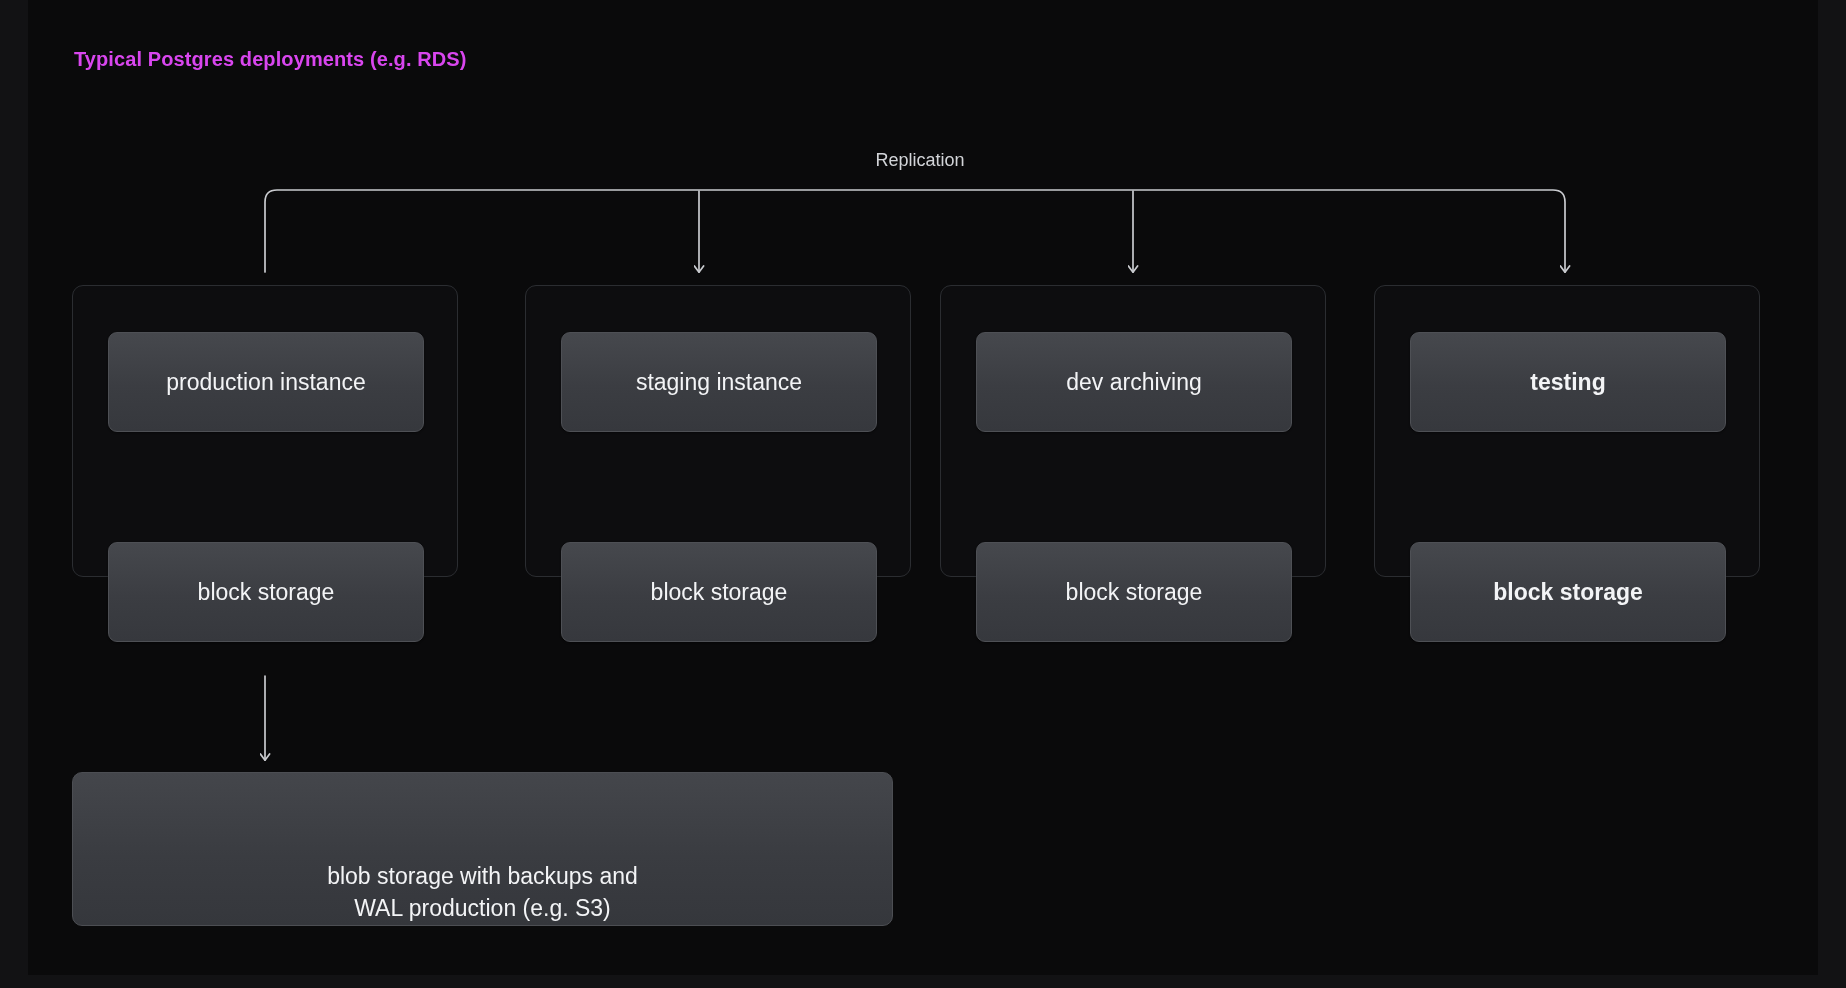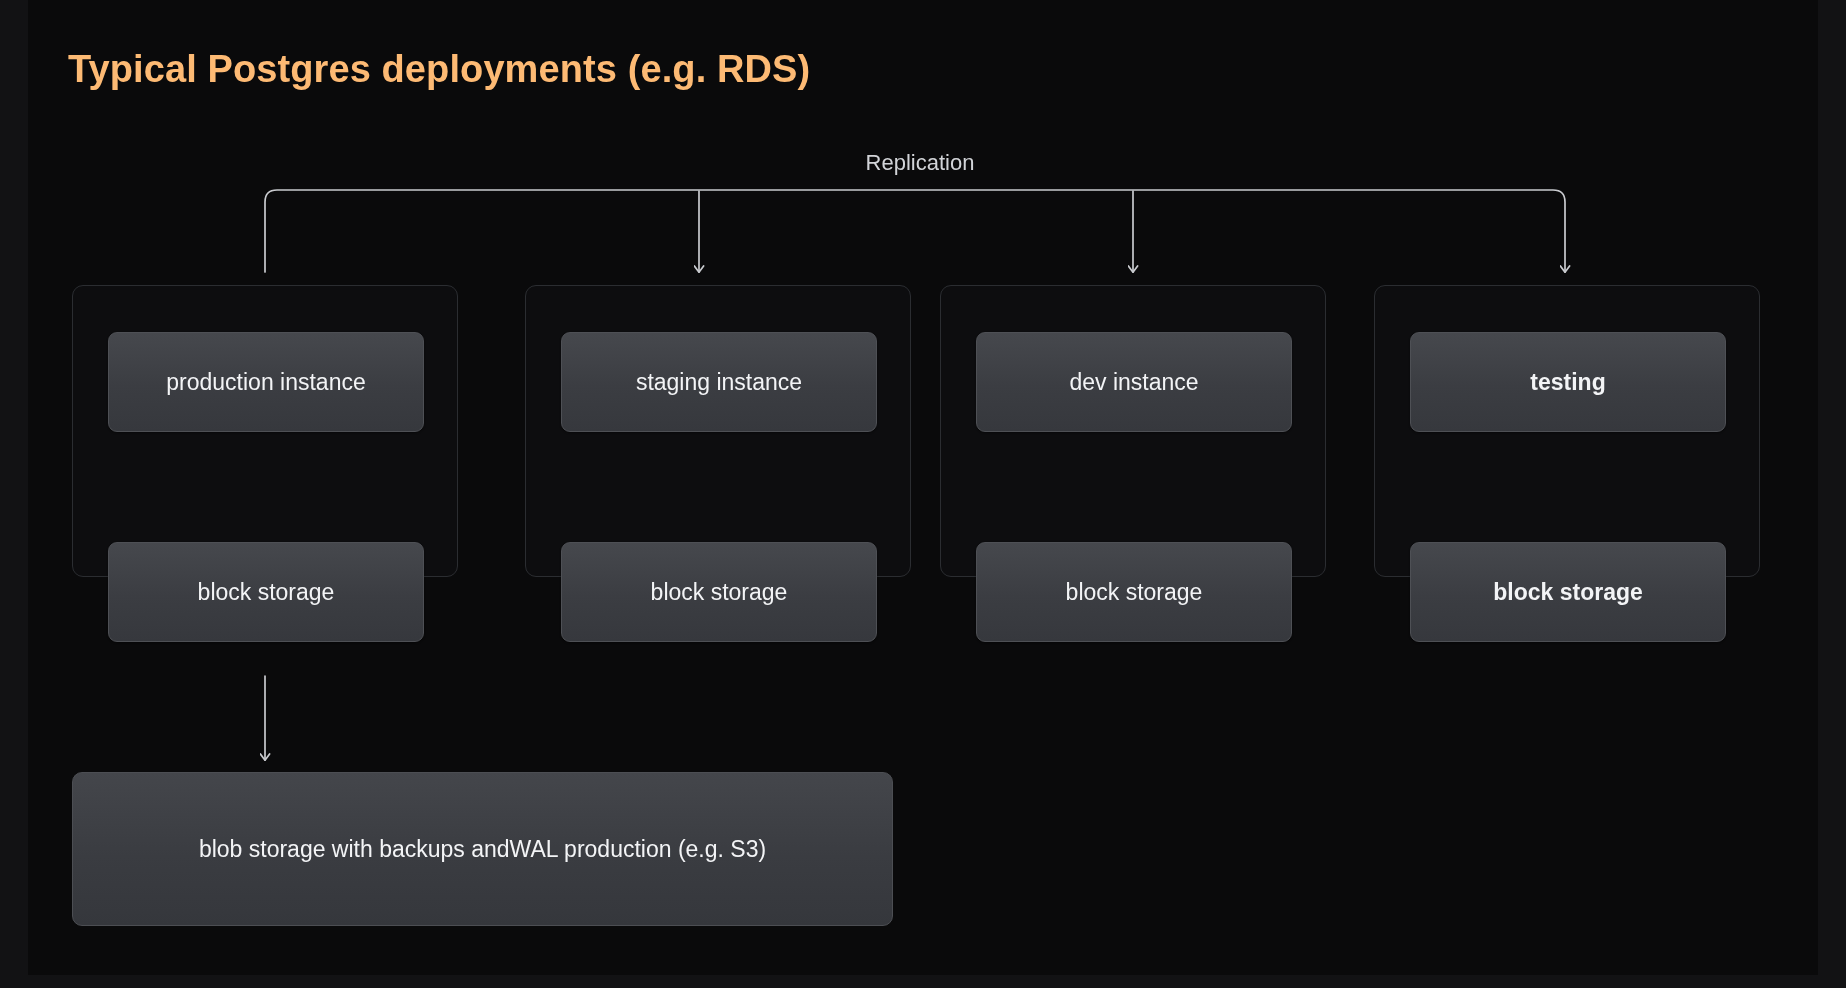--- a/index.html
+++ b/index.html
@@ -10,28 +10,28 @@
     overflow:hidden;
   }
   #stage{position:relative;width:1846px;height:988px;}
 
   .inner-panel{
     position:absolute;left:28px;top:0px;width:1790px;height:975px;
     background:#0a0a0b;
   }
 
   .title{
-    position:absolute;left:68px;top:48px;
-    font-size:38px;font-weight:bold;color:#fdba74;
+    position:absolute;left:74px;top:48px;
+    font-size:20px;font-weight:bold;color:#d946ef;
     letter-spacing:0.1px;white-space:nowrap;
   }
 
   .repl-label{
     position:absolute;top:150px;left:840px;width:160px;
-    text-align:center;font-size:22px;color:#d2d4d8;white-space:nowrap;
+    text-align:center;font-size:18px;color:#d2d4d8;white-space:nowrap;
   }
 
   svg.wires{position:absolute;left:0;top:0;width:1846px;height:988px;overflow:visible;}
 
   .col{
     position:absolute;top:285px;height:292px;
     border:1px solid #2b2d31;border-radius:11px;
     background:#0d0d0f;
     box-sizing:border-box;
   }
@@ -52,21 +52,21 @@
   }
   .node.top{top:46px;}
   .node.bottom{top:256px;}
 
   .blob{
     position:absolute;left:72px;top:772px;width:821px;height:154px;
     border-radius:10px;
     background:linear-gradient(180deg,#44464b 0%,#3a3c41 55%,#35373c 100%);
     border:1px solid #4c4e53;
     box-sizing:border-box;
-    display:flex;flex-direction:row;align-items:center;justify-content:center;
+    display:flex;flex-direction:column;align-items:center;justify-content:flex-end;
     color:#f3f4f6;font-size:23px;line-height:1.42;text-align:center;
   }
 </style>
 </head>
 <body>
 
 <div id="stage">
 
   <div class="inner-panel"></div>
 
@@ -113,21 +113,21 @@
     <div class="node top">
       <span>staging instance</span>
     </div>
     <div class="node bottom">
       <span>block storage</span>
     </div>
   </div>
 
   <div class="col c3">
     <div class="node top">
-      <span>dev instance</span>
+      <span>dev archiving</span>
     </div>
     <div class="node bottom">
       <span>block storage</span>
     </div>
   </div>
 
   <div class="col c4">
     <div class="node top">
       <span>testing</span>
     </div>

